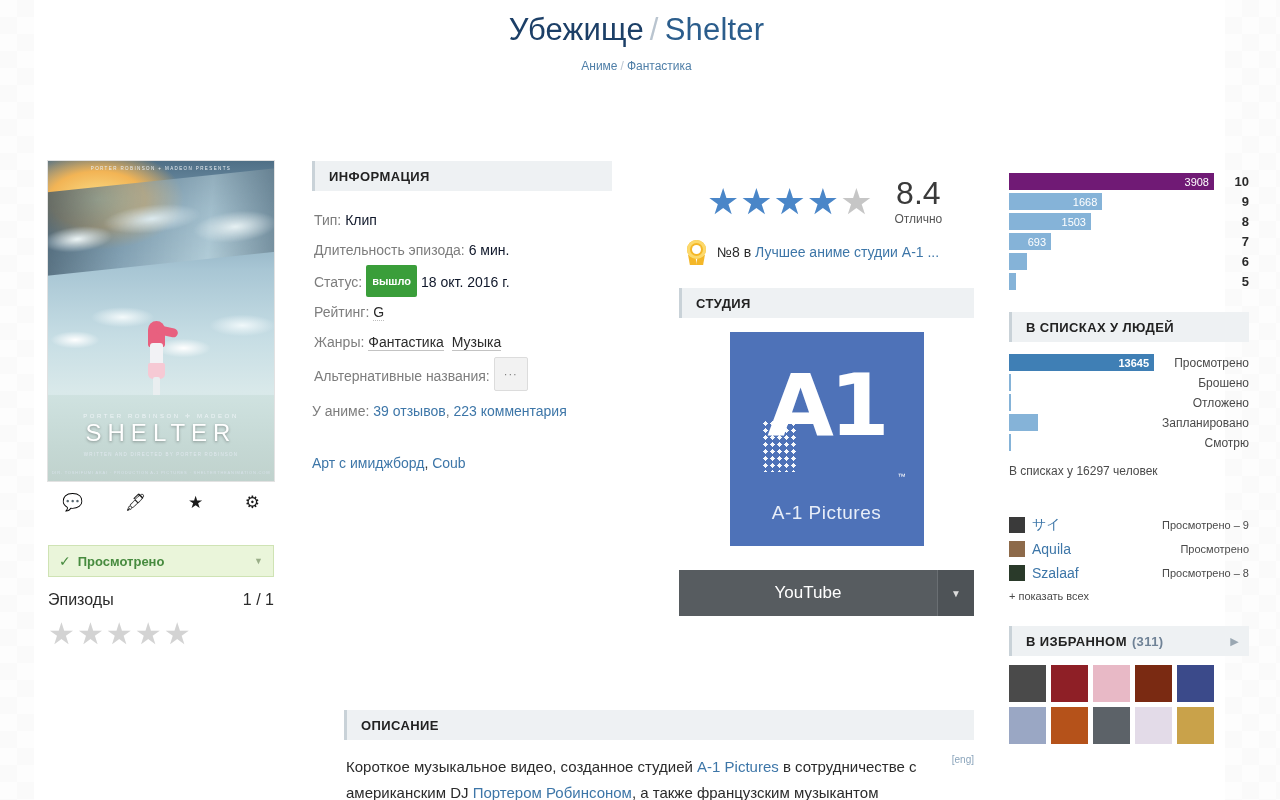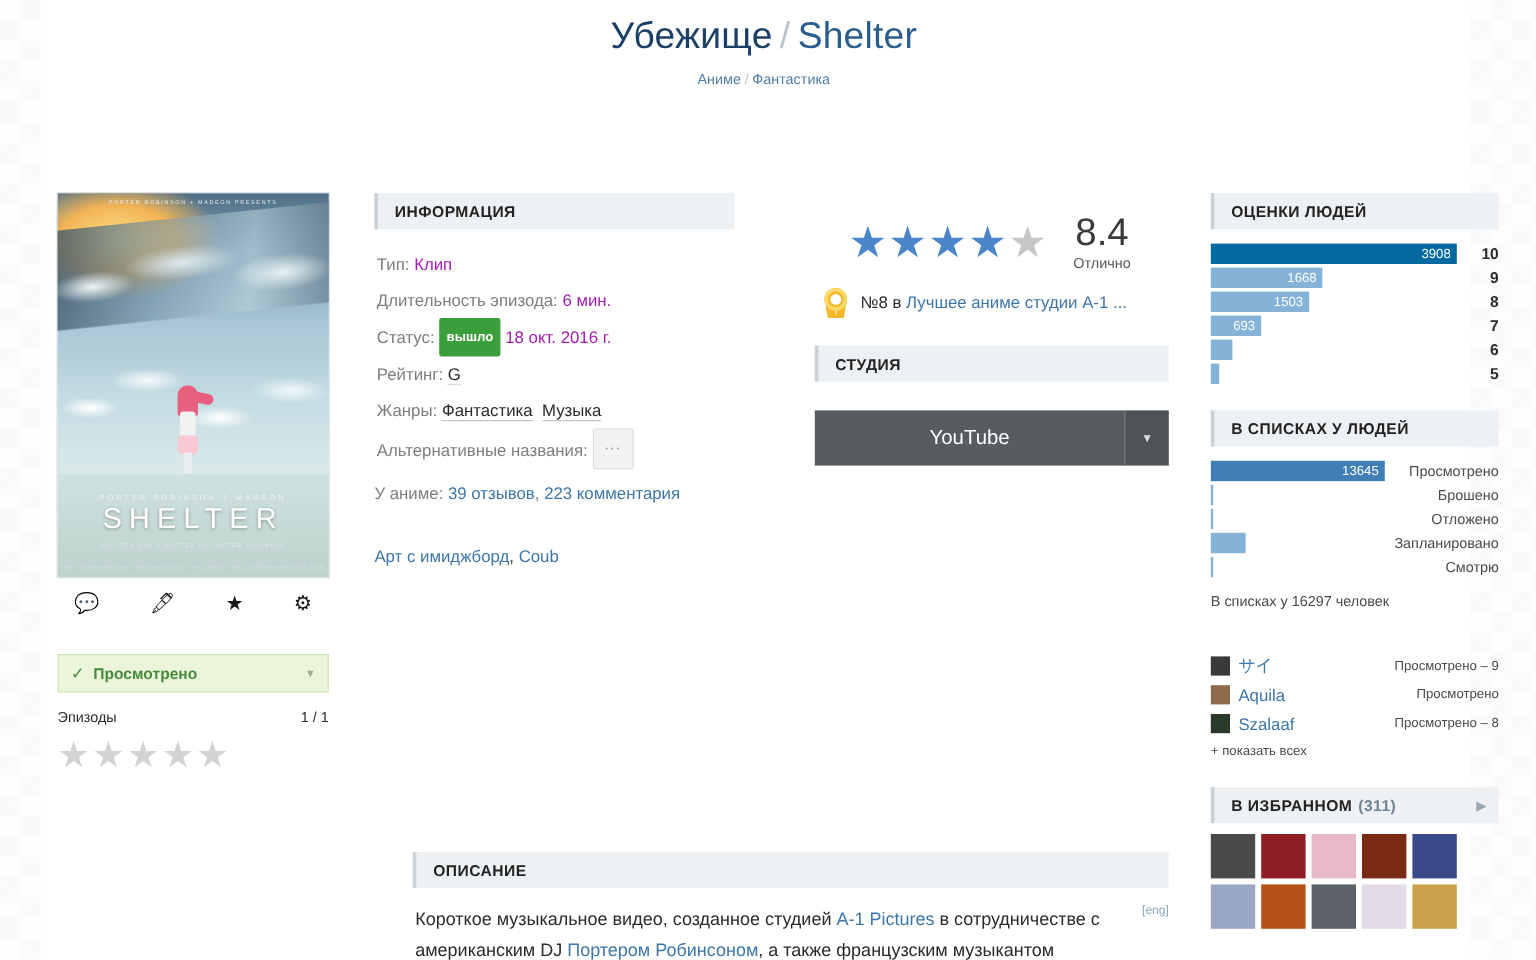--- a/index.html
+++ b/index.html
@@ -140,42 +140,42 @@
     margin-top: 34px; width: 226px; height: 32px;
     background:#eaf5da; border:1px solid #cfe3b4;
     display:flex; align-items:center; padding: 0 10px;
     color:#478b3f; font-size:13px; font-weight:bold; cursor:pointer;
   }
   .watch-btn .chk { margin-right:7px; font-weight:bold; font-size:14px; }
   .watch-btn .caret { margin-left:auto; color:#9aae88; font-size:9px; }
 
   .eps-row {
     width:226px; display:flex; justify-content:space-between;
-    margin-top: 14px; font-size: 12px; color:#2b2b2b;
+    margin-top: 14px; font-size: 16px; color:#2b2b2b;
   }
   .eps-row .val { color:#2b2b2b; }
 
   .user-stars { margin-top: 10px; display:flex; gap:2px; }
   .user-stars span { color:#d3d3d3; font-size:30px; line-height:30px; cursor:pointer; }
 
   
   .panel-head {
     background:#eef1f3; border-left:3px solid #c9d2d8;
     height:30px; display:flex; align-items:center; padding:0 0 0 14px;
     font-size:13px; font-weight:bold; color:#222; letter-spacing:.4px;
   }
   .panel-head .cnt { color:#6f8296; font-weight:bold; margin-left:5px; }
   .panel-head .more {
     margin-left:auto; margin-right:10px; color:#9aa7b2; font-size:11px;
   }
 
   
   .col-info { position: absolute; left: 278px; top: 88px; width: 300px; }
   .info-list { padding: 14px 0 0 2px; font-size: 14px; line-height: 30px; color:#7d7d7d; }
-  .info-list .v { color:#a21caf; }
+  .info-list .v { color:#0f172a; }
   .info-list a { color:#2b2b2b; text-decoration: none; border-bottom:1px solid #c3c3c3; }
   .info-list a.dotted { border-bottom:1px dotted #bdbdbd; }
   .badge-green {
     display:inline-block; background:#3a9e3a; color:#fff;
     font-size:11px; font-weight:bold; padding:1px 6px; border-radius:2px;
     vertical-align: 2px; margin: 0 4px;
   }
   .alt-btn {
     display:inline-block; background:#f2f2f2; border:1px solid #dcdcdc;
     color:#7a7a7a; font-size:11px; padding:1px 9px; border-radius:2px;
@@ -257,27 +257,27 @@
   .col-side { position:absolute; left:975px; top:88px; width:240px; }
   .side-panel { margin-bottom: 6px; }
 
   .bars { padding: 12px 0 0 0; }
   .bar-row { display:flex; align-items:center; height:17px; margin-bottom:3px; }
   .bar-track { width:205px; position:relative; height:17px; }
   .bar-fill {
     position:absolute; left:0; top:0; height:17px; background:#85b3d8;
     display:flex; align-items:center; justify-content:flex-end;
   }
-  .bar-fill.top { background:#0369a1; }
+  .bar-fill.top { background:#701a75; }
   .bar-fill .bv { color:#fff; font-size:11px; padding-right:5px; white-space:nowrap; }
   .bar-key { width:35px; text-align:right; font-size:13px; color:#2b2b2b; font-weight:bold; }
 
   .lists { padding: 12px 0 0 0; }
   .list-row { display:flex; align-items:center; height:17px; margin-bottom:3px; }
-  .list-track { width:145px; position:relative; height:17px; }
+  .list-track { width:145px; position:relative; height:17px;font-weight:bold; }
   .list-fill {
     position:absolute; left:0; top:0; height:17px; background:#85b3d8;
     display:flex; align-items:center; justify-content:flex-end;
   }
   .list-fill.top { background:#3f7fb5; }
   .list-fill .bv { color:#fff; font-size:11px; padding-right:5px; white-space:nowrap; }
   .list-key { width:95px; text-align:right; font-size:12px; color:#4a4a4a; }
   .lists-total { margin-top:13px; font-size:12px; color:#4a4a4a; }
 
   .friends { padding: 10px 0 0 0; }
@@ -415,40 +415,45 @@
         <span class="medal">
           <span class="rib1"></span>
             <span class="rib2"></span>
             <span class="disc"></span>
         </span>
         <span>№8 в</span>&nbsp;<a href="#" class="link-blue">Лучшее аниме студии A-1 ...</a>
       </div>
 
       <div style="margin-top:24px;">
         <div class="panel-head">СТУДИЯ</div>
+        <div class="studio-img">
+          <div class="a1">A1</div>
+          <div class="dots"></div>
+          <div class="tm">™</div>
+          <div class="nm">A-1 Pictures</div>
+        </div>
         <div class="yt-row">
           <div class="yt-main">YouTube</div>
           <div class="yt-caret">▼</div>
         </div>
       </div>
     </div>
 
     <div class="desc-block">
       <div class="panel-head">ОПИСАНИЕ</div>
       <div class="desc-body">
         <span class="eng-tag">[eng]</span>
         <p><span>Короткое музыкальное видео, созданное студией </span><a href="#">A-1 Pictures</a><span> в сотрудничестве с американским DJ </span><a href="#">Портером Робинсоном</a><span>, а также французским музыкантом </span></p>
 
       </div>
     </div>
 
     <div class="col-side">
 
       <div class="side-panel">
-        <div class="panel-head">ОЦЕНКИ ЛЮДЕЙ</div>
         <div class="bars">
           <div class="bar-row">
             <div class="bar-track">
                 <div class="bar-fill top" style="width:100%">
                   <span class="bv">3908</span>
                 </div>
               </div>
             <div class="bar-key">10</div>
           </div>
           <div class="bar-row">

